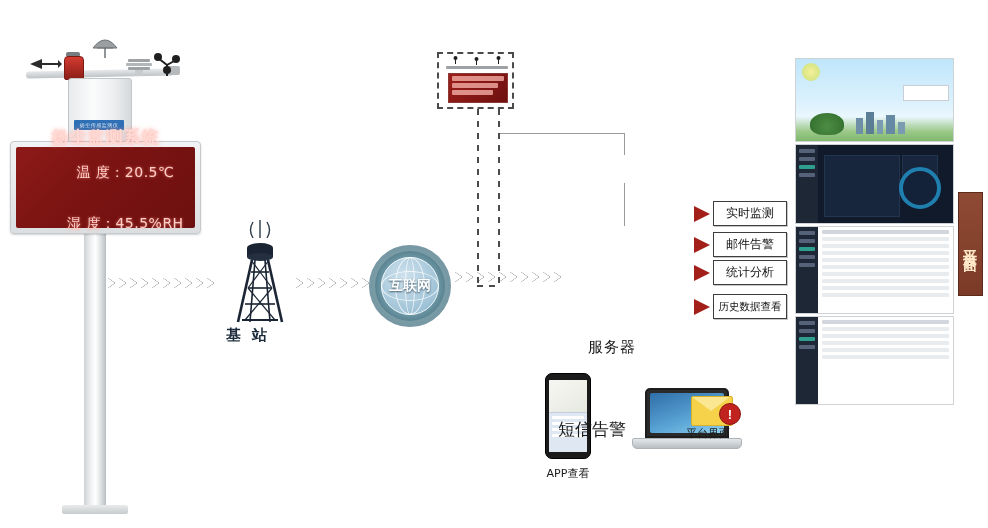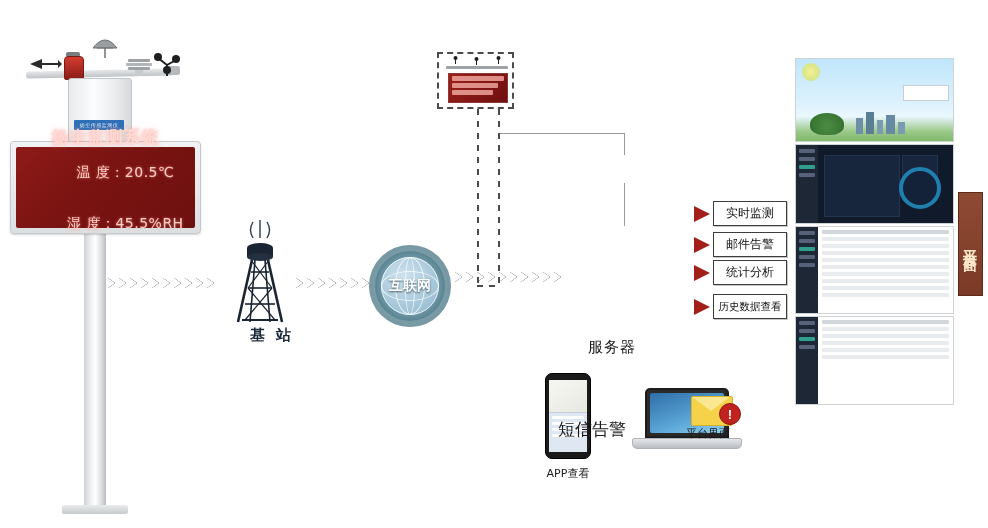--- a/index.html
+++ b/index.html
@@ -97,21 +97,21 @@
   #api-box{
     left:552px;top:154px;width:146px;height:29px;
     border:1px solid #7d7d7d;border-radius:15px;background:#ffffff;
     display:flex;align-items:center;justify-content:center;
     font-size:17px;color:#1b1b1b;letter-spacing:1px;
     font-family:"DejaVu Sans",sans-serif;
   }
 
   
   #tower{left:232px;top:238px;width:56px;height:86px;}
-  #tower-label{left:240px;top:326px;width:64px;text-align:center;font-size:15px;
+  #tower-label{left:216px;top:326px;width:64px;text-align:center;font-size:15px;
     font-weight:bold;color:#1a2a3a;letter-spacing:3px;font-family:"DejaVu Sans",sans-serif;}
   #tower-signal{left:243px;top:218px;width:34px;height:22px;}
 
   
   #globe{
     left:369px;top:245px;width:82px;height:82px;border-radius:50%;
     background:radial-gradient(circle at 50% 50%,#7fa7b5 0 40%,#5d8795 58%,#4c7380 100%);
     display:flex;align-items:center;justify-content:center;
     box-shadow:inset 0 0 0 6px rgba(255,255,255,.18);
   }

